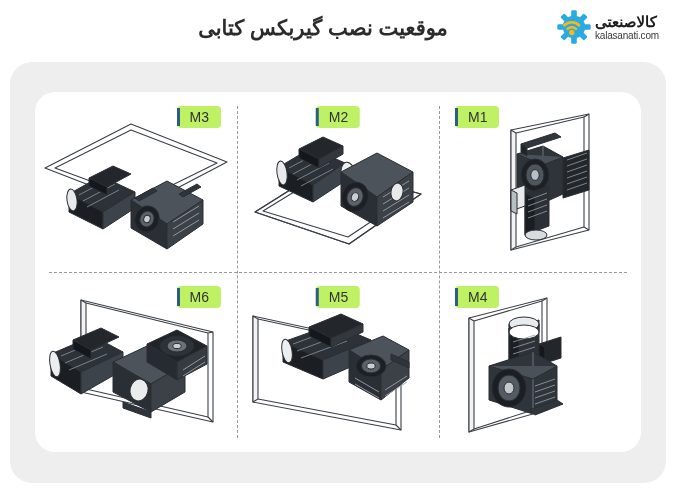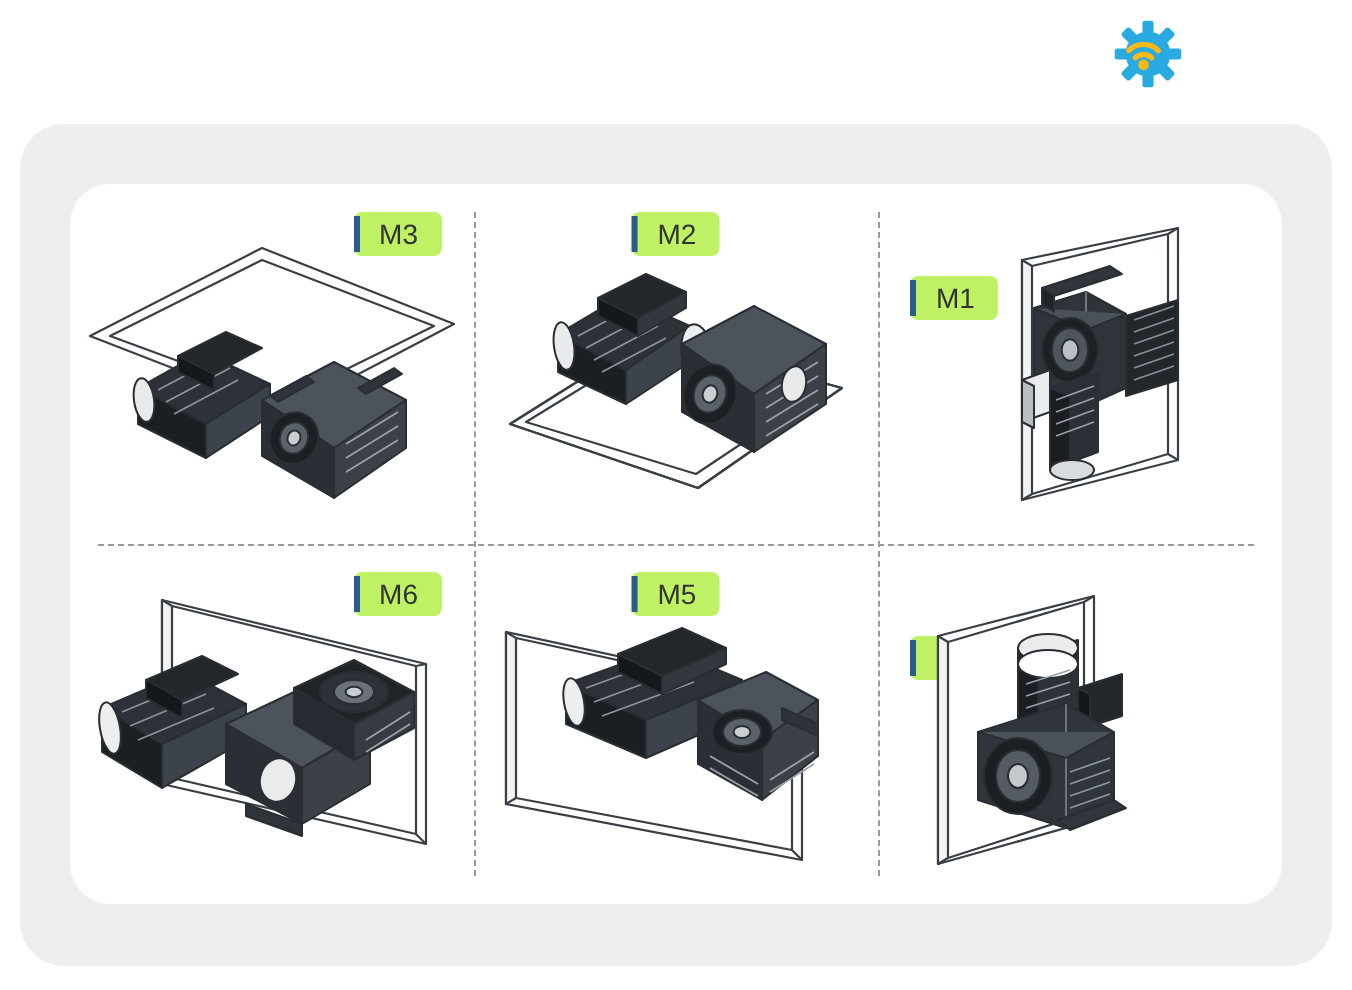--- a/index.html
+++ b/index.html
@@ -146,38 +146,39 @@
     background: #2c5d86;
     margin-right: 10px;
     flex: 0 0 3px;
   }
   .tag .txt {
     font-size: 14px;
     color: #333333;
     font-family: "Liberation Sans", sans-serif;
     line-height: 1;
   }
-  .tag.left  { left: 16px; margin-top: 32px; }
+  .tag.left  { left: 16px; }
   .tag.center{ left: 50%; transform: translateX(-50%); }
   .tag.right { right: 16px; }
 
   
   .illus {
     position: absolute;
     left: 0;
     right: 0;
     top: 10px;
     bottom: 0;
   }
   .illus svg { display: block; width: 100%; height: 100%; }
 </style>
 </head>
 <body>
 
 <div class="header">
+  <div class="page-title">موقعیت نصب گیربکس کتابی</div>
 
   <div class="logo">
     <span class="logo-mark">
       <svg viewBox="0 0 40 40" width="36" height="36" aria-hidden="true">
         <g transform="translate(20,20)">
           <g fill="#29abe2">
             <circle cx="0" cy="0" r="12.5"></circle>
             <rect x="-3.1" y="-18.5" width="6.2" height="7.5" rx="1.4"></rect>
             <rect x="-3.1" y="11" width="6.2" height="7.5" rx="1.4"></rect>
             <rect x="-18.5" y="-3.1" width="7.5" height="6.2" rx="1.4"></rect>
@@ -190,20 +191,24 @@
             </g>
           </g>
           <g transform="translate(-2.5,1.5)">
             <circle cx="0" cy="4.5" r="2.9" fill="#fdb913"></circle>
             <path d="M -4.6 0.6 A 6.6 6.6 0 0 1 4.6 0.6" fill="none" stroke="#fdb913" stroke-width="2.9" stroke-linecap="round"></path>
             <path d="M -8.2 -3.4 A 11.6 11.6 0 0 1 8.2 -3.4" fill="none" stroke="#fdb913" stroke-width="2.9" stroke-linecap="round"></path>
           </g>
         </g>
       </svg>
     </span>
+    <span class="logo-text">
+      <span class="logo-fa">کالاصنعتی</span>
+      <span class="logo-en">kalasanati.com</span>
+    </span>
   </div>
 </div>
 
 <div class="outer-panel">
   <div class="inner-panel">
 
     <div class="divider-v v1"></div>
     <div class="divider-v v2"></div>
     <div class="divider-h"></div>
 

